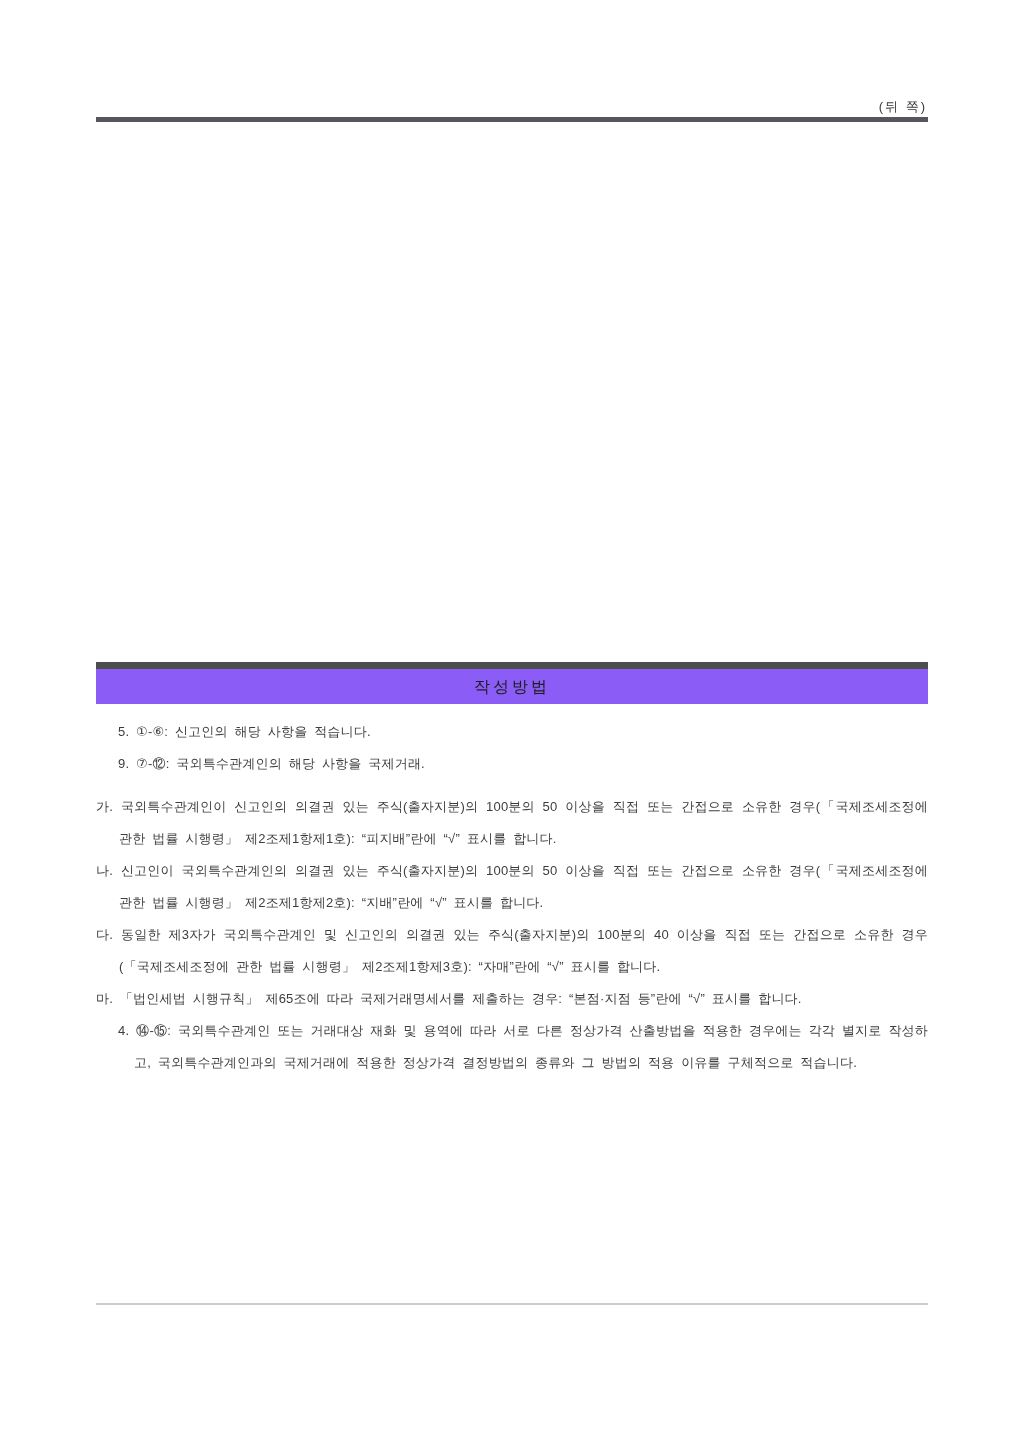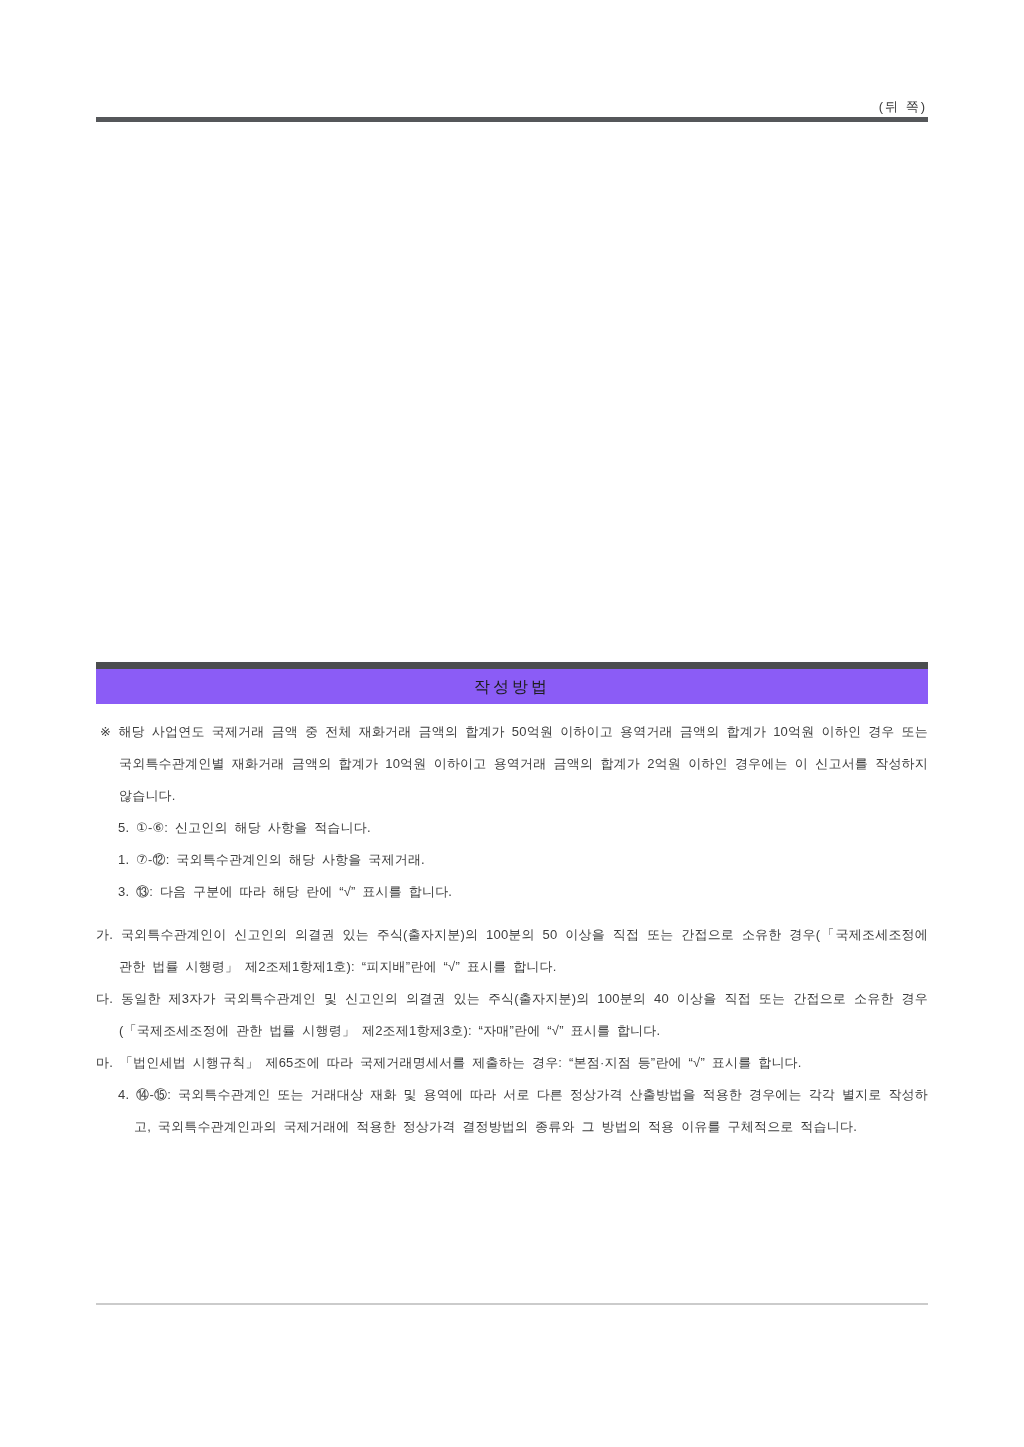--- a/index.html
+++ b/index.html
@@ -96,41 +96,40 @@
   <div class="back-label">(뒤 쪽)</div>
 
   <div class="top-rule"></div>
 
   <div class="section-header">
     <span class="section-title">작성방법</span>
   </div>
 
   <div class="content">
 
-    <p class="note">※ 해당 사업연도 국제거래 금액 중 전체 재화거래 금액의 합계가 50억원 이하이고 용역거래 금액의 합계가 10억원 이하인 경우 또는 국외특수관계인별 재화거래 금액의 합계가 10억원 이하이고 용역거래 금액의 합계가 2억원 이하인 경우에는 이 신고서를 작성하지 않습니다.</p>
 
     <p class="item">
       <span>5. ①-⑥:</span>
       <span>신고인의 해당 사항을 적습니다.</span>
     </p>
 
     <p class="item">
-      <span>1. ⑦-⑫:</span>
+      <span>9. ⑦-⑫:</span>
       <span>국외특수관계인의 해당 사항을 국제거래.</span>
     </p>
 
-    <p class="item">
-      <span>3. ⑬:</span>
-      <span>다음 구분에 따라 해당 란에 “√” 표시를 합니다.</span>
-    </p>
 
     <div class="subitems">
       <p class="subitem">
         <span>가.</span>
         <span>국외특수관계인이 신고인의 의결권 있는 주식(출자지분)의 100분의 50 이상을 직접 또는 간접으로 소유한 경우(「국제조세조정에 관한 법률 시행령」 제2조제1항제1호): “피지배”란에 “√” 표시를 합니다.</span>
+      </p>
+      <p class="subitem">
+        <span>나.</span>
+        <span>신고인이 국외특수관계인의 의결권 있는 주식(출자지분)의 100분의 50 이상을 직접 또는 간접으로 소유한 경우(「국제조세조정에 관한 법률 시행령」 제2조제1항제2호): “지배”란에 “√” 표시를 합니다.</span>
       </p>
       <p class="subitem">
         <span>다.</span>
         <span>동일한 제3자가 국외특수관계인 및 신고인의 의결권 있는 주식(출자지분)의 100분의 40 이상을 직접 또는 간접으로 소유한 경우(「국제조세조정에 관한 법률 시행령」 제2조제1항제3호): “자매”란에 “√” 표시를 합니다.</span>
       </p>
       <p class="subitem">
         <span>마.</span>
         <span>「법인세법 시행규칙」 제65조에 따라 국제거래명세서를 제출하는 경우: “본점·지점 등”란에 “√” 표시를 합니다.</span>
       </p>
     </div>

